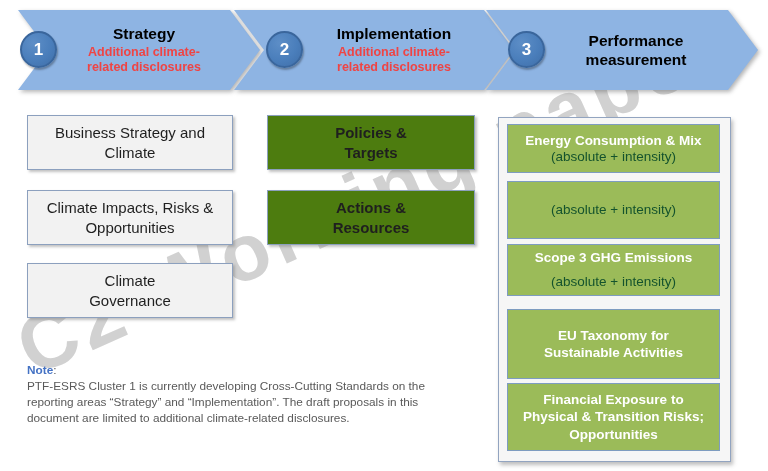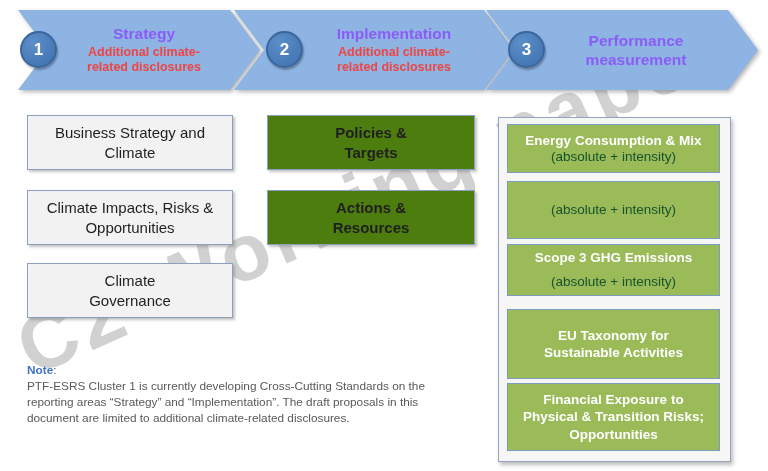--- a/index.html
+++ b/index.html
@@ -28,21 +28,21 @@
     background:radial-gradient(circle at 35% 30%, #5d8ec7, #4a7ebb 55%, #3f6ea8);
     border:2px solid #3a669c; box-sizing:border-box;
     color:#ffffff; font-size:17px; font-weight:bold;
     display:flex; align-items:center; justify-content:center;
     box-shadow:1px 2px 2px rgba(0,0,0,0.3);
   }
   .chev-texts {
     position:absolute; top:0; bottom:0; display:flex; flex-direction:column;
     align-items:center; justify-content:center; text-align:center;
   }
-  .chev-title { font-size:15.5px; font-weight:bold; color:#8b5cf6; line-height:1.25; white-space:pre-line; }
+  .chev-title { font-size:15.5px; font-weight:bold; color:#000000; line-height:1.25; white-space:pre-line; }
   .chev-sub   { font-size:12.5px; font-weight:bold; color:#ef4444; line-height:1.25; white-space:pre-line; margin-top:1px; }
 
   
   .box {
     position:absolute; z-index:2; box-sizing:border-box;
     border:1.6px solid #8CA0BE; display:flex; align-items:center; justify-content:center;
     text-align:center; white-space:pre-line; line-height:1.3; font-size:15px; color:#1f1f1f;
     box-shadow:1.5px 2px 2.5px rgba(120,120,120,0.45);
   }
   .gray  { background:#F2F2F2; }

